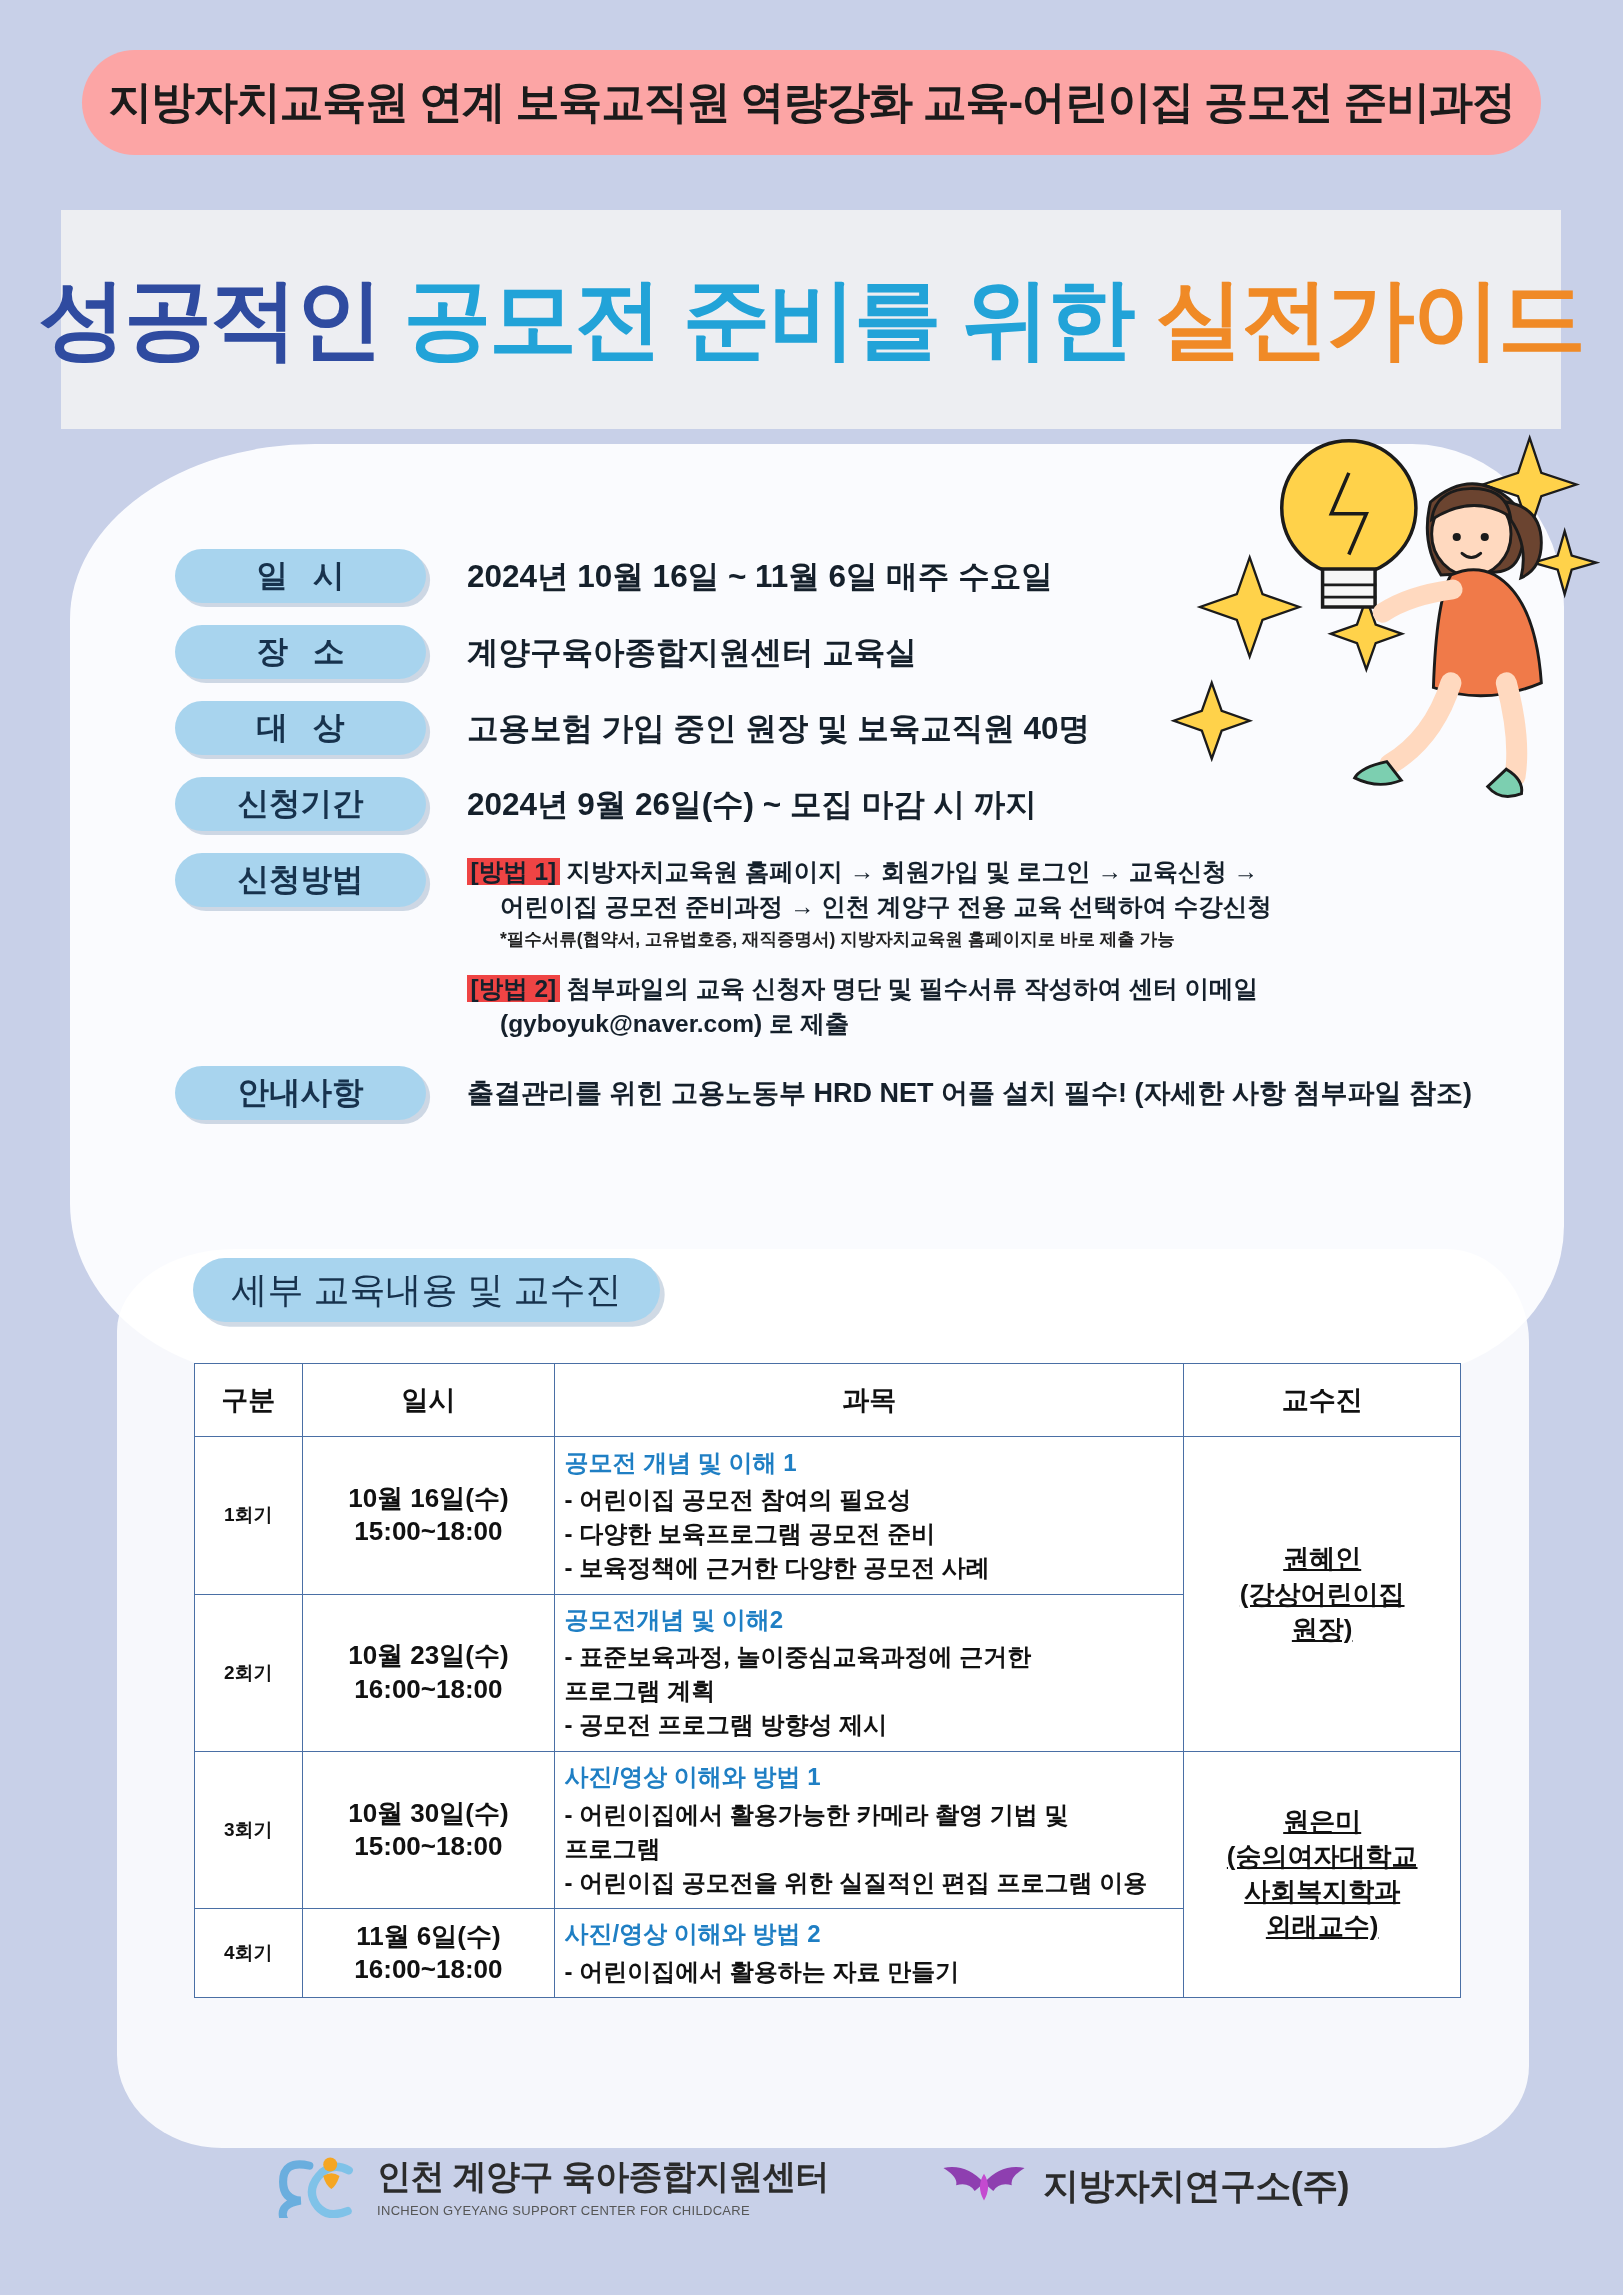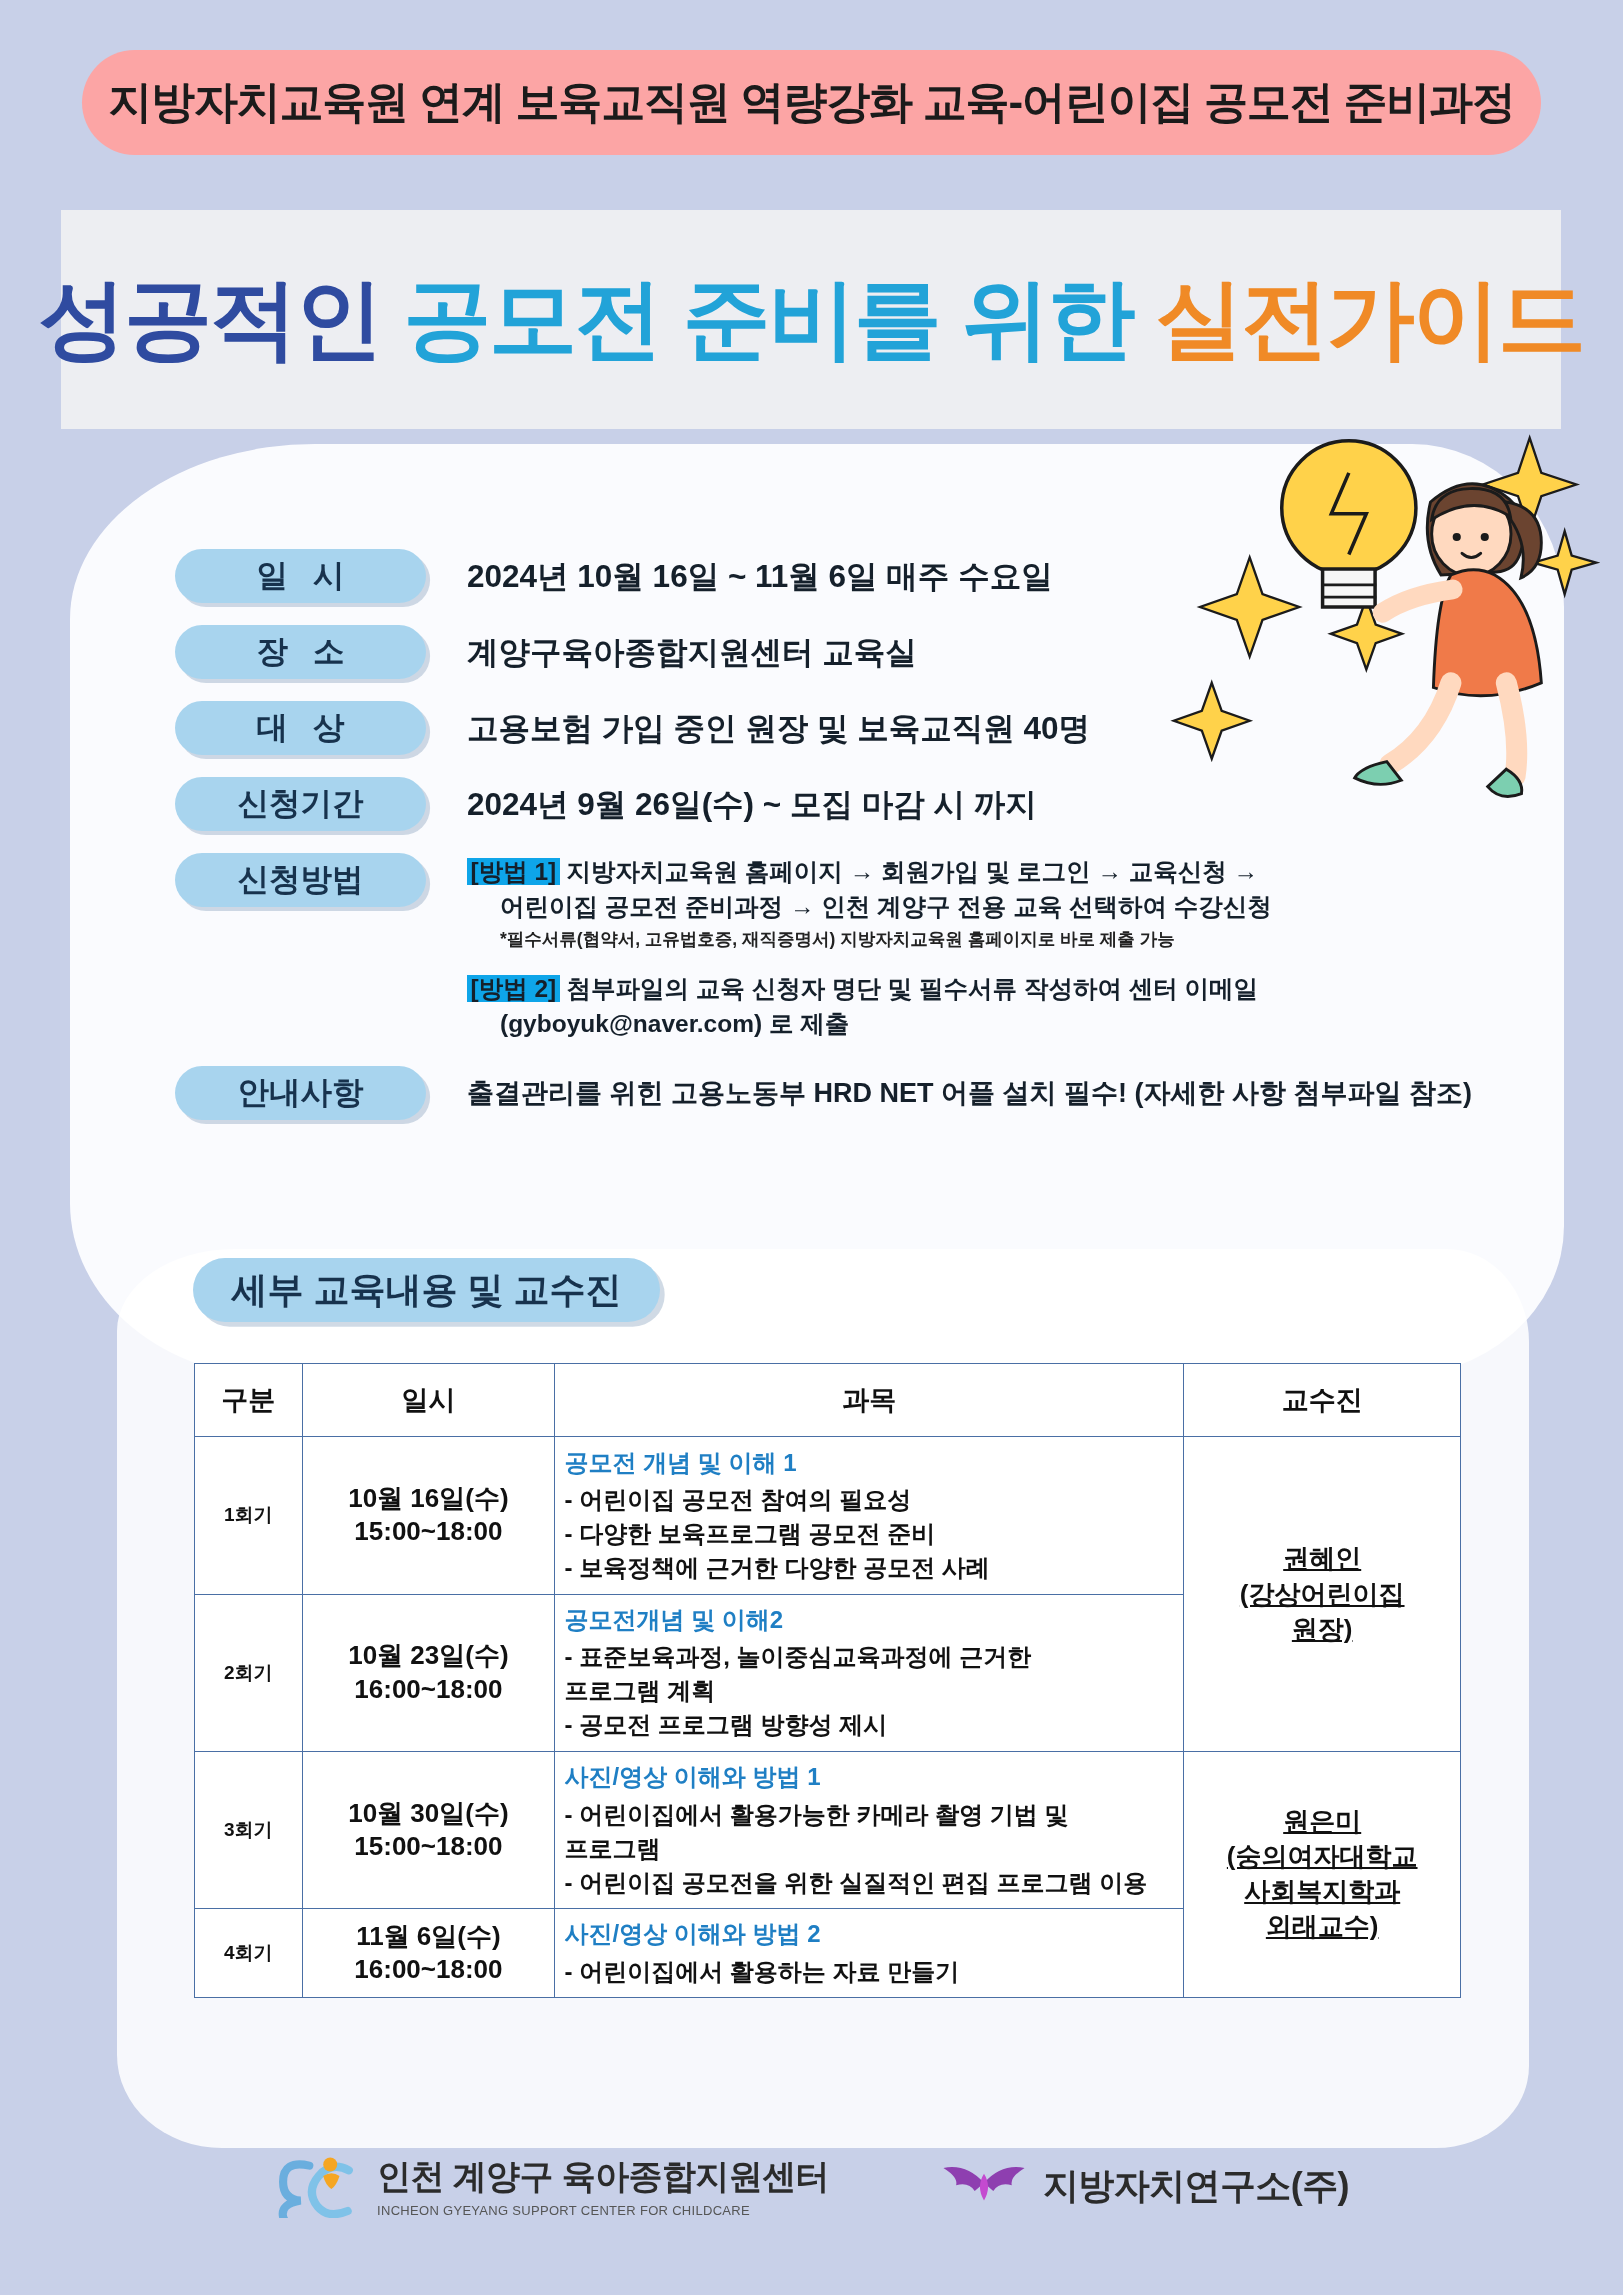--- a/index.html
+++ b/index.html
@@ -120,21 +120,21 @@
     line-height: 54px;
     white-space: nowrap;
   }
   .val.sm {
     font-size: 24.5px;
     line-height: 1.42;
     white-space: normal;
     padding-top: 2.3px;
   }
   .hl {
-    background: #0ea5e9;
+    background: #ef4444;
     font-weight: bold;
     padding: 0 3.5px;
   }
   .note {
     font-size: 17.5px;
     font-weight: bold;
     color: #222;
     display: block;
     margin-top: 2.3px;
     margin-left: 33px;
@@ -149,21 +149,21 @@
     top: 1258px;
     width: 467px;
     height: 64px;
     background: #a8d4ee;
     border-radius: 32px;
     box-shadow: 4.7px 4.7px 0 rgba(120,150,180,0.35);
     display: flex;
     align-items: center;
     justify-content: center;
     font-size: 36px;
-    font-weight: bold;
+    font-weight: normal;
     color: #17324d;
   }
 
   
   table.sched {
     position: absolute;
     left: 194px;
     top: 1363px;
     width: 1267px;
     border-collapse: collapse;

